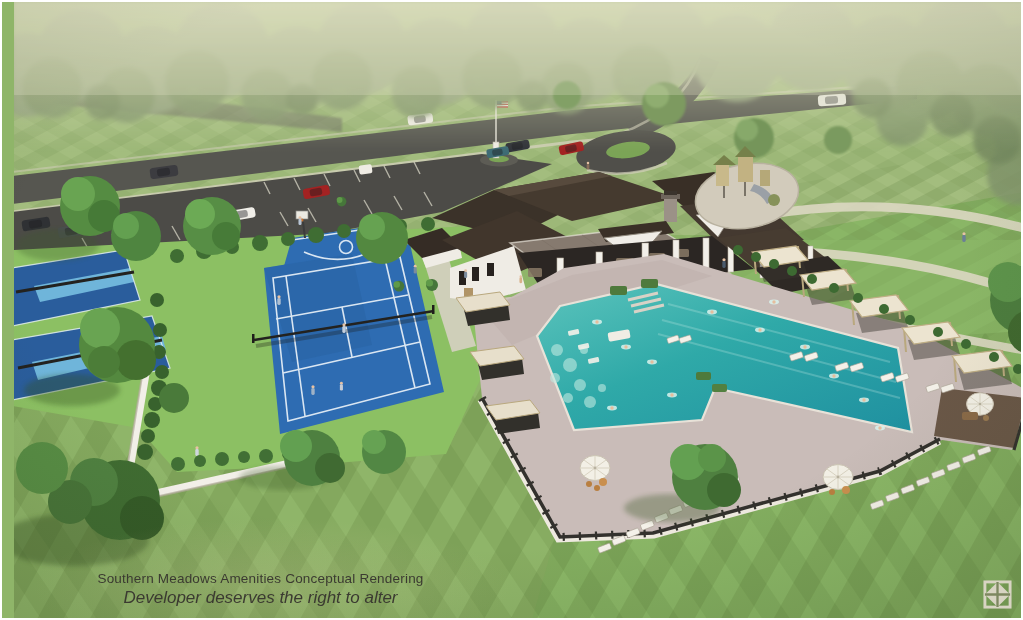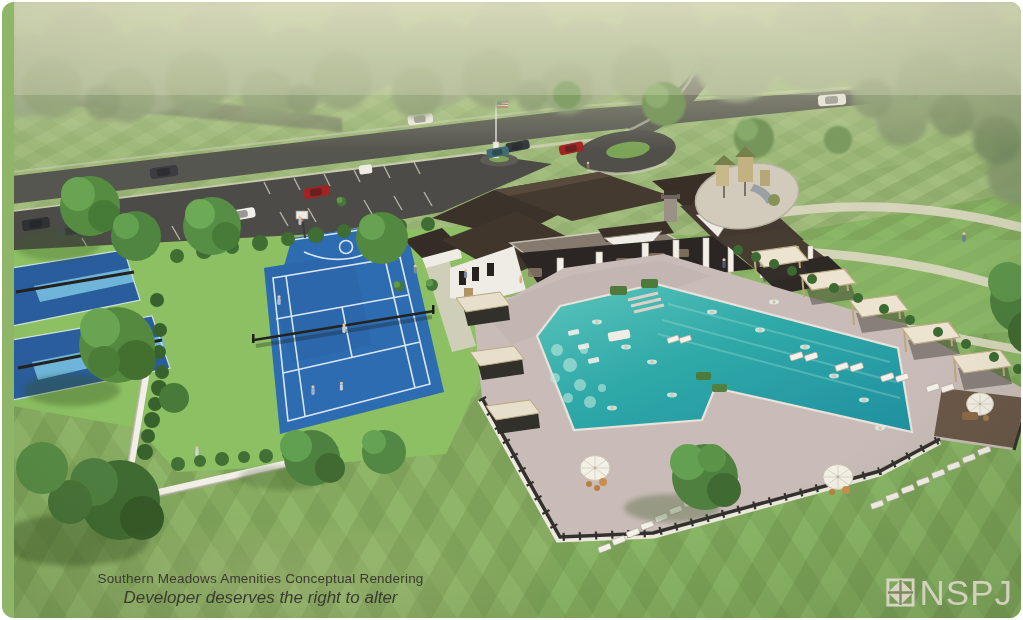--- a/index.html
+++ b/index.html
@@ -1,18 +1,18 @@
 <!DOCTYPE html>
 <html style="--caption_text: #3b3a31; --logo_color: #d8d4c3; --lawn_green: #8fb569; --court_apron_green: #8cc063; --tennis_blue: #2e6cb2; --pickleball_blue: #2a5d9c; --pickleball_kitchen: #6fb5da; --pool_teal: #2fa9a8; --deck_mauve: #c9bcb8; --roof_dark_brown: #3a3029; --porch_roof_taupe: #867a6f; --asphalt: #4c4b47; --cabana_canvas: #ece4d0; --wall_white: #f2efe8;"><head>
 <meta charset="utf-8">
 <style>
   html,body{margin:0;padding:0;background:#ffffff;}
   .stage{position:relative;width:1023px;height:620px;background:#ffffff;overflow:hidden;
          font-family:"Liberation Sans",sans-serif;}
-  .frame{position:absolute;left:2px;top:2px;right:2px;bottom:2px;border-radius:12px;
+  .frame{position:absolute;left:2px;top:2px;right:2px;bottom:2px;border-radius:0;
          overflow:hidden;background:#8fb569;padding-left:12px;}
   .frame svg{display:block;}
   .caption{position:absolute;left:86px;top:569px;width:345px;text-align:center;
            color:var(--caption_text,#3f3e35);pointer-events:none;}
   .caption .l1{font-size:13.5px;letter-spacing:.2px;}
   .caption .l2{font-size:17px;font-style:italic;margin-top:2px;}
   .logo{position:absolute;right:8px;bottom:8px;display:flex;align-items:center;gap:4px;
         color:var(--logo_color,#d8d4c3);}
   .logo .txt{font-size:35px;letter-spacing:1px;line-height:1;opacity:.95;}
 </style>
@@ -673,16 +673,15 @@
   <div class="l1">Southern Meadows Amenities Conceptual Rendering</div>
   <div class="l2">Developer deserves the right to alter</div>
 </div>
 
 <div class="logo">
   <svg width="31" height="31" viewBox="0 0 32 32">
     <rect x="3" y="3" width="26" height="26" fill="none" stroke="#d8d4c3" stroke-width="3"></rect>
     <polygon points="16,3 29,16 16,29 3,16" fill="#d8d4c3"></polygon>
     <path d="M3,16 H29 M16,3 V29" stroke="#7d8760" stroke-width="2.4"></path>
   </svg>
-  <span class="txt">NSPJ</span>
 </div>
 </div>
 </div>
 
 </body></html>

